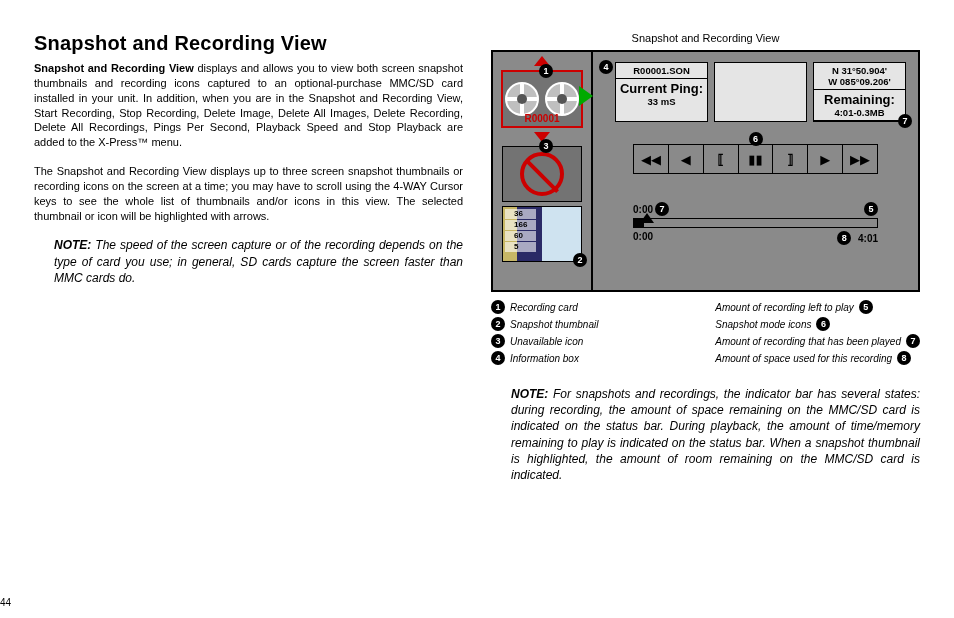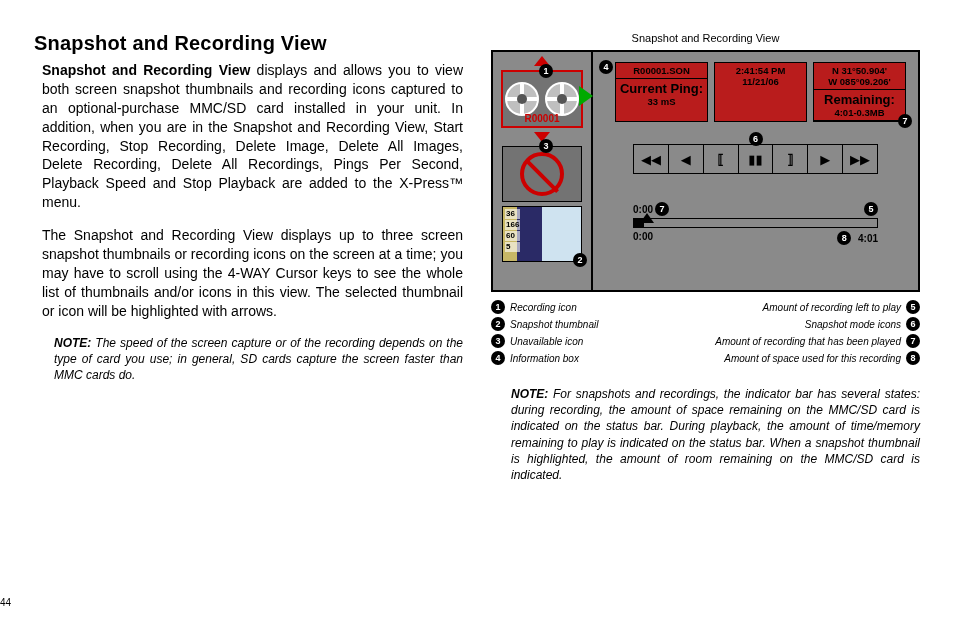--- a/index.html
+++ b/index.html
@@ -1,21 +1,21 @@
 <!DOCTYPE html>
 <html><head>
 <meta charset="utf-8">
 <style>
   html,body{margin:0;padding:0;background:#fff;color:#000;font-family:Arial,Helvetica,sans-serif}
   .page{width:954px;height:618px;position:relative;box-sizing:border-box;padding:32px 34px 26px 34px}
   .cols{display:flex;gap:28px;height:540px}
   .col{flex:1;min-width:0}
   .colR{flex:1;min-width:0;display:flex;flex-direction:column}
   h1{margin:0 0 6px 0;font-size:20px;font-weight:900;font-family:"Arial Narrow",Arial,sans-serif;letter-spacing:.2px}
-  .p{font-size:14px;line-height:1.35;text-align:justify;margin:0 0 14px 8px}
+  .p{font-size:11px;line-height:1.35;text-align:justify;margin:0 0 14px 0}
   .note{font-size:12px;line-height:1.35;font-style:italic;text-align:justify;margin:0 0 14px 0;padding-left:20px}
   .note b{font-style:italic;font-weight:bold}
   .figtitle{text-align:center;font-size:11px;margin:0 0 6px 0}
   .pageno{position:absolute;bottom:10px;left:0;right:0;text-align:left;font-size:10px}
 
   
   .device{border:2px solid #000;background:#8a8a8a;display:flex;height:238px}
   .dthumbs{width:98px;border-right:2px solid #000;background:#8a8a8a;display:flex;flex-direction:column;align-items:center;padding-top:4px;gap:4px;position:relative}
   .dmain{flex:1;position:relative}
 
@@ -24,59 +24,59 @@
   .reelbox{display:flex;justify-content:center;gap:6px;align-items:center;height:100%;background:#737373}
   .reel{width:30px;height:30px;border:2px solid #fff;border-radius:50%;background:#bfbfbf;position:relative;display:flex;align-items:center;justify-content:center}
   .reel:before,.reel:after{content:"";position:absolute;background:#fff}
   .reel:before{width:4px;height:30px}
   .reel:after{height:4px;width:30px}
   .reel .hub{width:10px;height:10px;border-radius:50%;background:#555;position:relative;z-index:2}
   .rname{position:absolute;bottom:2px;left:0;right:0;text-align:center;font-size:10px;color:#c00;font-weight:bold}
 
   .snap .bg{position:absolute;inset:0;background:linear-gradient(90deg,#c7b766 0 18%,#2a2a66 18% 50%,#cfe3f0 50% 100%)}
   .snap .scale{position:absolute;left:2px;top:2px;font-size:8px;color:#000;line-height:10px;font-weight:bold}
-  .snap .scale span{display:block;background:rgba(255,255,255,.6);padding:0 1px;margin-bottom:1px}
+  .snap .scale span{display:block;background:rgba(255,255,255,.6);padding:0 9px;margin-bottom:1px}
 
   .unavail{display:flex;align-items:center;justify-content:center}
   .nosym{width:36px;height:36px;border:4px solid #c00;border-radius:50%;position:relative}
   .nosym:after{content:"";position:absolute;left:-4px;right:-4px;top:50%;height:4px;background:#c00;transform:rotate(45deg);transform-origin:center}
 
   .tri{width:0;height:0;border-style:solid}
   .triU{border-width:0 8px 10px 8px;border-color:transparent transparent #c00 transparent;margin-bottom:0}
   .triD{border-width:10px 8px 0 8px;border-color:#c00 transparent transparent transparent;margin-top:0}
   .triR{position:absolute;left:100px;top:34px;border-width:10px 0 10px 14px;border-color:transparent transparent transparent #0a0}
 
   
   .cb{width:14px;height:14px;border-radius:50%;background:#000;color:#fff;font-size:9px;font-weight:bold;display:inline-flex;align-items:center;justify-content:center;line-height:1;}
   .cbp{position:absolute;z-index:5}
 
   
   .ibox-row{position:absolute;left:22px;right:12px;top:10px;display:flex;gap:6px}
-  .ibox{flex:1;border:1.5px solid #000;background:#b91c1c;font-size:9.5px;font-weight:bold;font-family:Arial;display:flex;flex-direction:column}
+  .ibox{flex:1;border:1.5px solid #000;background:#e5e5e5;font-size:9.5px;font-weight:bold;font-family:Arial;display:flex;flex-direction:column}
   .ibox .r{border-bottom:1px solid #000;text-align:center;padding:2px 2px}
   .ibox .r:last-child{border-bottom:none}
   .ibox .sub{font-size:13px;font-weight:bold}
 
   
   .controls{position:absolute;left:40px;right:40px;top:92px;height:28px;display:flex;border:1.5px solid #000}
   .cbtn{flex:1;border-right:1px solid #000;display:flex;align-items:center;justify-content:center;font-size:13px}
   .cbtn:last-child{border-right:none}
 
   
   .prog{position:absolute;left:40px;right:40px;top:150px}
   .pbar{height:8px;border:1.5px solid #000;position:relative;margin-bottom:3px}
   .pbar .fill{position:absolute;left:0;top:0;bottom:0;width:10px;background:#000}
   .phandle{position:absolute;left:6px;top:-6px;width:0;height:0;border-width:0 7px 10px 7px;border-style:solid;border-color:transparent transparent #000 transparent}
   .ptimes{display:flex;justify-content:space-between;font-size:10px;font-weight:bold}
   .ptimes .l{display:flex;align-items:center;gap:2px}
 
   
   .legend{display:flex;justify-content:space-between;margin-top:8px;font-size:10px;font-style:italic}
   .legL .row,.legR .row{display:flex;align-items:center;gap:5px;margin-bottom:3px}
-  .legR .row{justify-content:flex-end}
+  .legR .row{justify-content:flex-start}
   .legend .cb{font-style:normal}
 
 </style>
 </head>
 <body>
 
 <div class="page">
   <div class="cols">
 
     <div class="col">
@@ -128,21 +128,20 @@
           <div class="tri triR" style="left:-14px"></div>
 
           <div class="cb cbp" style="left:6px;top:8px">4</div>
 
           <div class="ibox-row">
             <div class="ibox">
               <div class="r">R00001.SON</div>
               <div class="r"><span class="sub">Current Ping:</span><br><span>33 mS</span></div>
             </div>
             <div class="ibox">
-              <div class="r"><span>2:41:54 PM</span><br><span>11/21/06</span></div>
             </div>
             <div class="ibox" style="position:relative">
               <div class="r"><span>N 31°50.904'</span><br><span>W 085°09.206'</span></div>
               <div class="r"><span class="sub">Remaining:</span><br><span>4:01-0.3MB</span></div>
               <div class="cb cbp" style="right:-7px;bottom:-7px">7</div>
             </div>
           </div>
 
           <div class="cb cbp" style="left:50%;top:80px;transform:translateX(-50%)">6</div>
 
@@ -175,21 +174,21 @@
               <span class="l"><span class="cb">8</span>&nbsp;<span>4:01</span></span>
             </div>
           </div>
         </div>
       </div>
 
       <div class="legend">
         <div class="legL">
           <div class="row">
               <span class="cb">1</span>
-              <span>Recording icon</span>
+              <span>Recording card</span>
             </div>
           <div class="row">
               <span class="cb">2</span>
               <span>Snapshot thumbnail</span>
             </div>
           <div class="row">
               <span class="cb">3</span>
               <span>Unavailable icon</span>
             </div>
           <div class="row">

